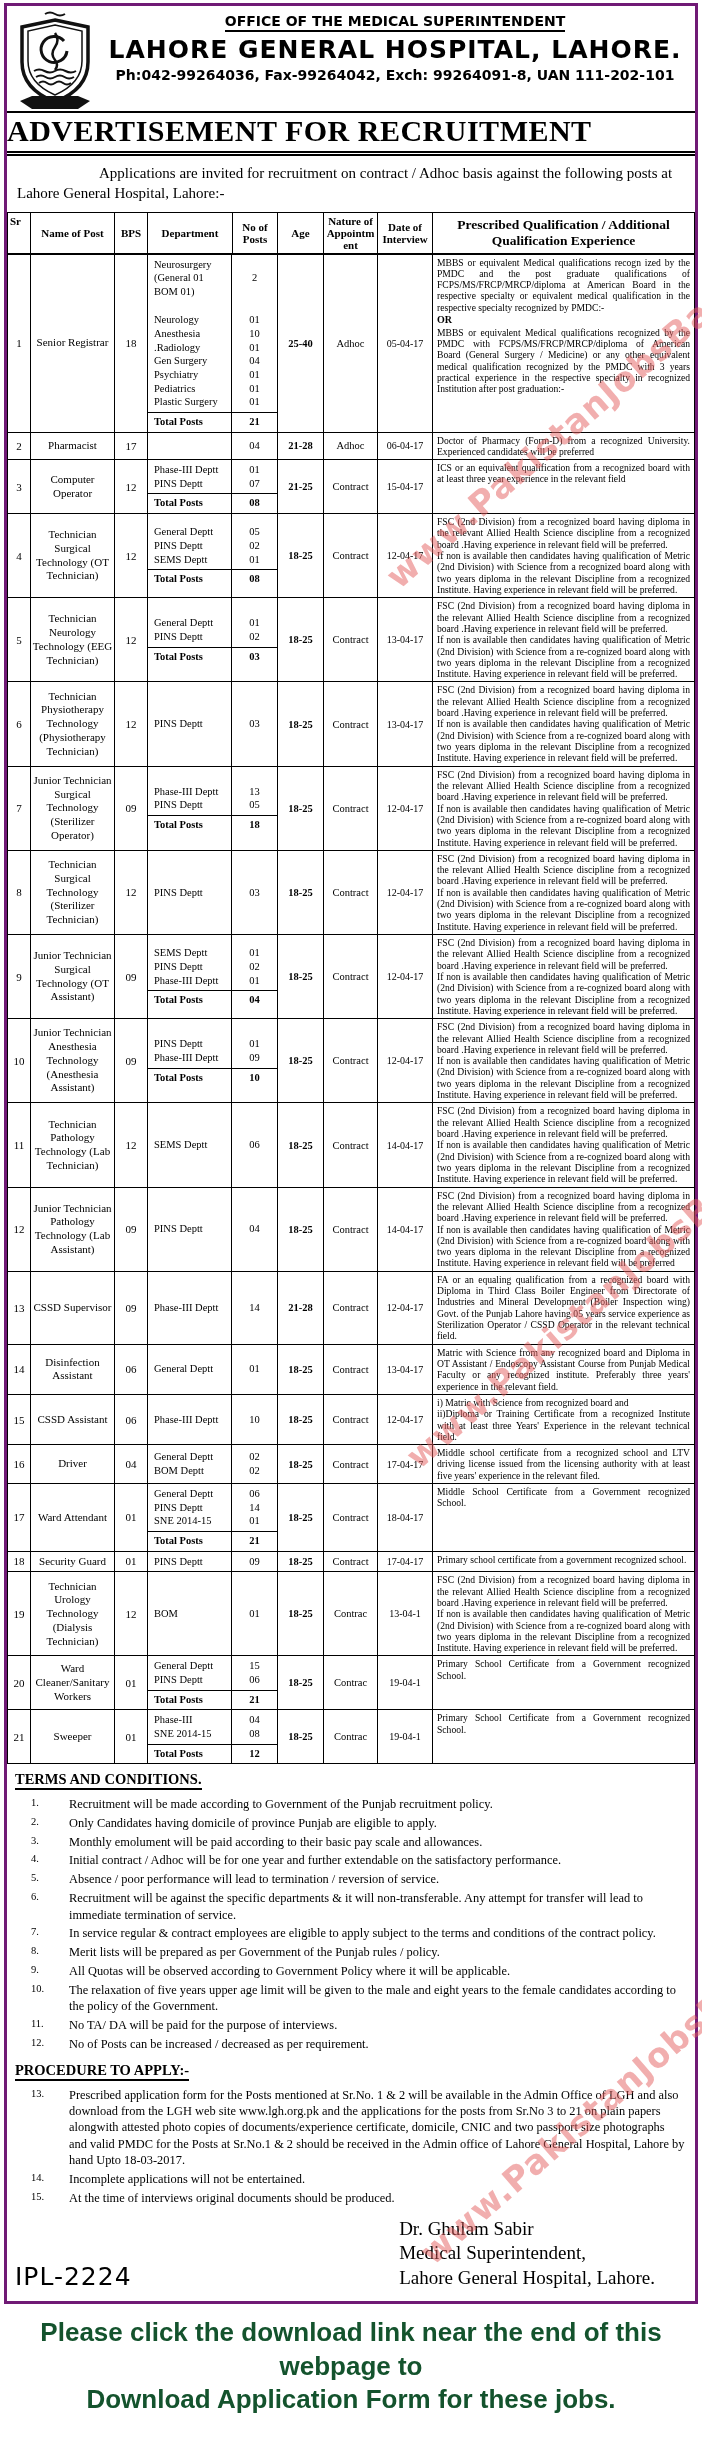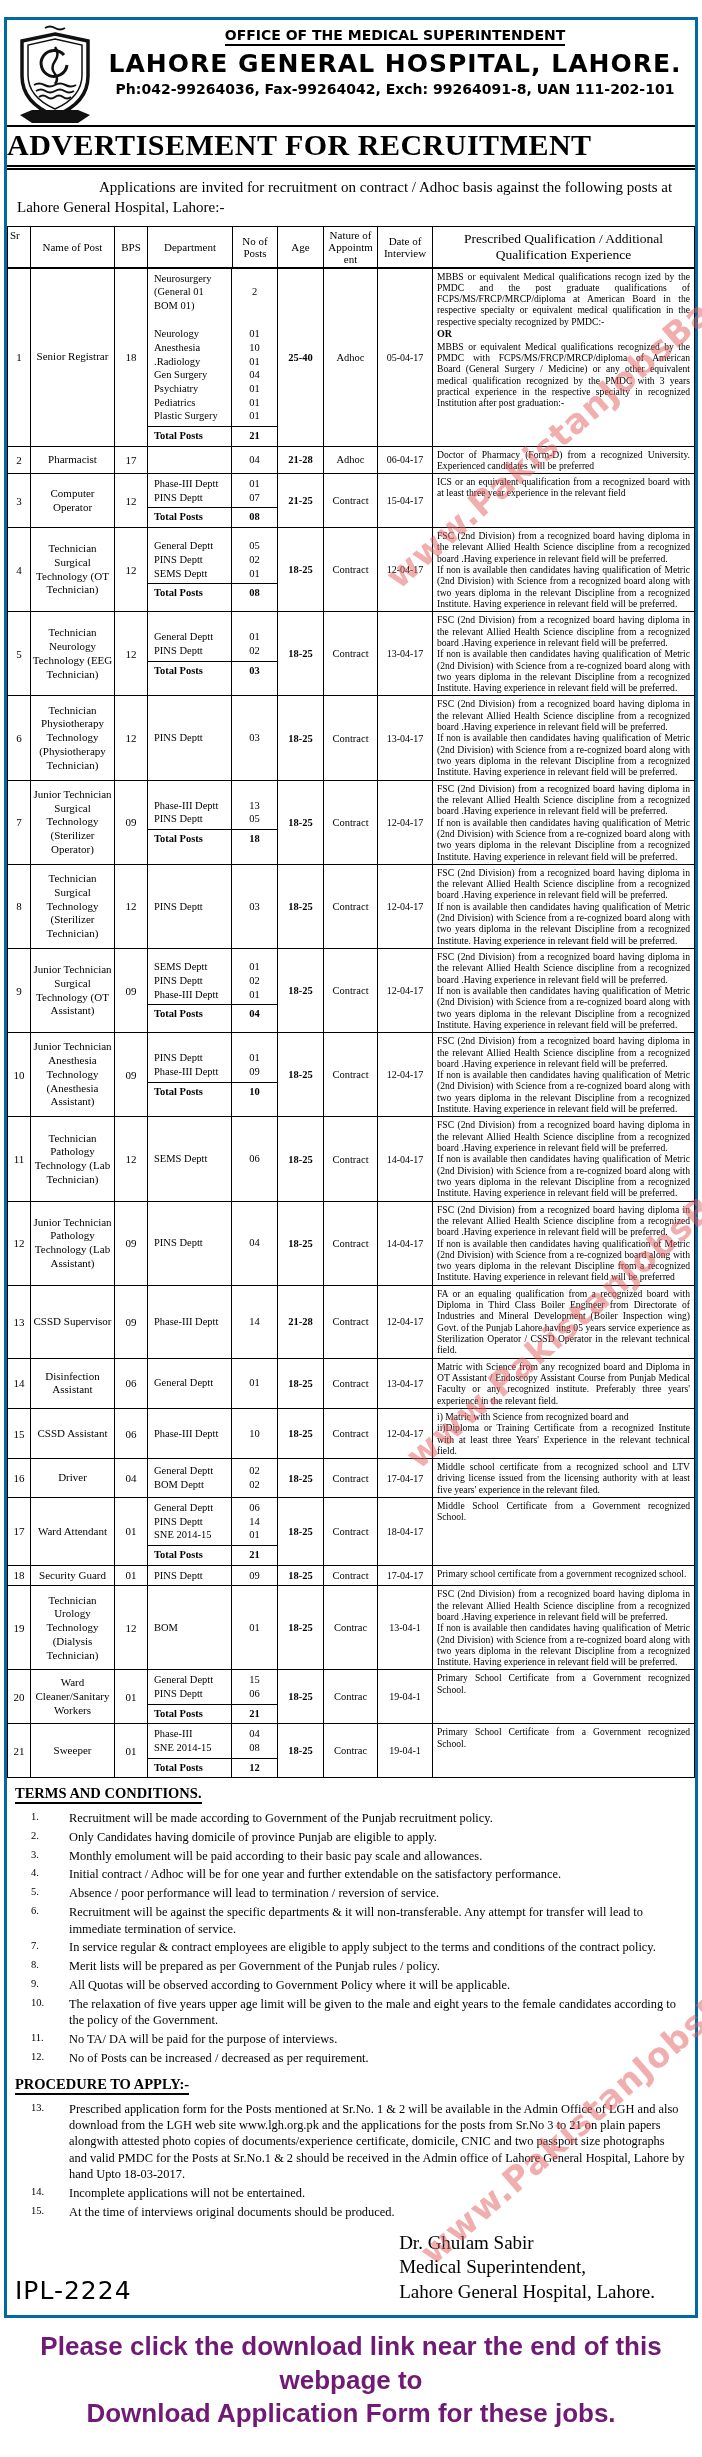--- a/index.html
+++ b/index.html
@@ -1,30 +1,30 @@
 <!DOCTYPE html>
 <html><head>
 <meta charset="utf-8">
 <style>
   html,body{margin:0;padding:0;}
   body{width:702px;background:#fff;color:#000;font-family:"Liberation Serif",serif;position:relative;}
-  .doc{margin:17px 4px 0 4px;border:3px solid #0369a1;background:#fff;}
+  .doc{margin:3px 4px 0 4px;border:3px solid #701a75;background:#fff;}
   
   .hdr{display:flex;border-bottom:2px solid #000;padding:2px 6px 0 2px;}
   .logo{flex:0 0 92px;display:flex;justify-content:center;align-items:flex-start;padding-top:3px;}
   .hdr-text{flex:1;text-align:center;font-family:"DejaVu Sans",sans-serif;}
   .office{display:inline-block;font-size:14px;font-weight:bold;border-bottom:2px solid #000;margin-top:5px;padding-bottom:1px;}
   .hospital{font-size:25px;font-weight:bold;letter-spacing:1px;margin-top:3px;}
   .contact{font-size:14px;font-weight:bold;margin:3px 0 5px;}
   .title{font-size:30px;font-weight:bold;text-align:left;border-bottom:5px double #000;padding:1px 0 3px;letter-spacing:.5px;}
   .intro{font-size:15px;padding:7px 8px 8px 10px;text-indent:82px;line-height:1.35;}
   
   table{border-collapse:collapse;width:calc(100% - 0px);}
   th,td{border:1.5px solid #000;}
-  thead th{font-size:11px;font-weight:normal;padding:2px 1px;vertical-align:middle;border-bottom:2px solid #000;}
+  thead th{font-size:11px;font-weight:bold;padding:2px 1px;vertical-align:middle;border-bottom:2px solid #000;}
   th.th-sr{text-align:left;vertical-align:top;padding-left:2px;}
   th.th-qual{font-size:13.5px;}
   .c-sr{text-align:center;font-size:11px;width:20px;}
   .c-post{text-align:center;font-size:11px;padding:2px 1px;line-height:1.25;}
   .c-bps{text-align:center;font-size:11px;}
   .c-age{text-align:center;font-size:10.5px;font-weight:bold;}
   .c-nat{text-align:center;font-size:10.5px;}
   .c-date{text-align:center;font-size:10px;}
   .c-qual{font-size:9.6px;line-height:1.18;text-align:justify;padding:2px 4px 2px 4px;vertical-align:top;}
   .qp{margin:0;}
@@ -639,20 +639,20 @@
   <div class="sigrow">
     <div class="ipl">IPL-2224</div>
     <div class="sig">
       <div>Dr. Ghulam Sabir</div>
       <div>Medical Superintendent,</div>
       <div>Lahore General Hospital, Lahore.</div>
     </div>
   </div>
 </div>
 
-<div class="redfoot" style="color: #701a75;">
+<div class="redfoot" style="color: #14532d;">
   <div>Please click the download link near the end of this webpage to</div>
   <div>Download Application Form for these jobs.</div>
 </div>
 
 <div class="wm" id="wm1" style="color: rgb(228, 95, 95);">www.PakistanJobsBank.com</div>
 <div class="wm" id="wm2" style="color: rgb(228, 95, 95);">www.PakistanJobsBank.com</div>
 <div class="wm" id="wm3" style="color: rgb(228, 95, 95);">www.PakistanJobsBank.com</div>
 
 </body></html>

